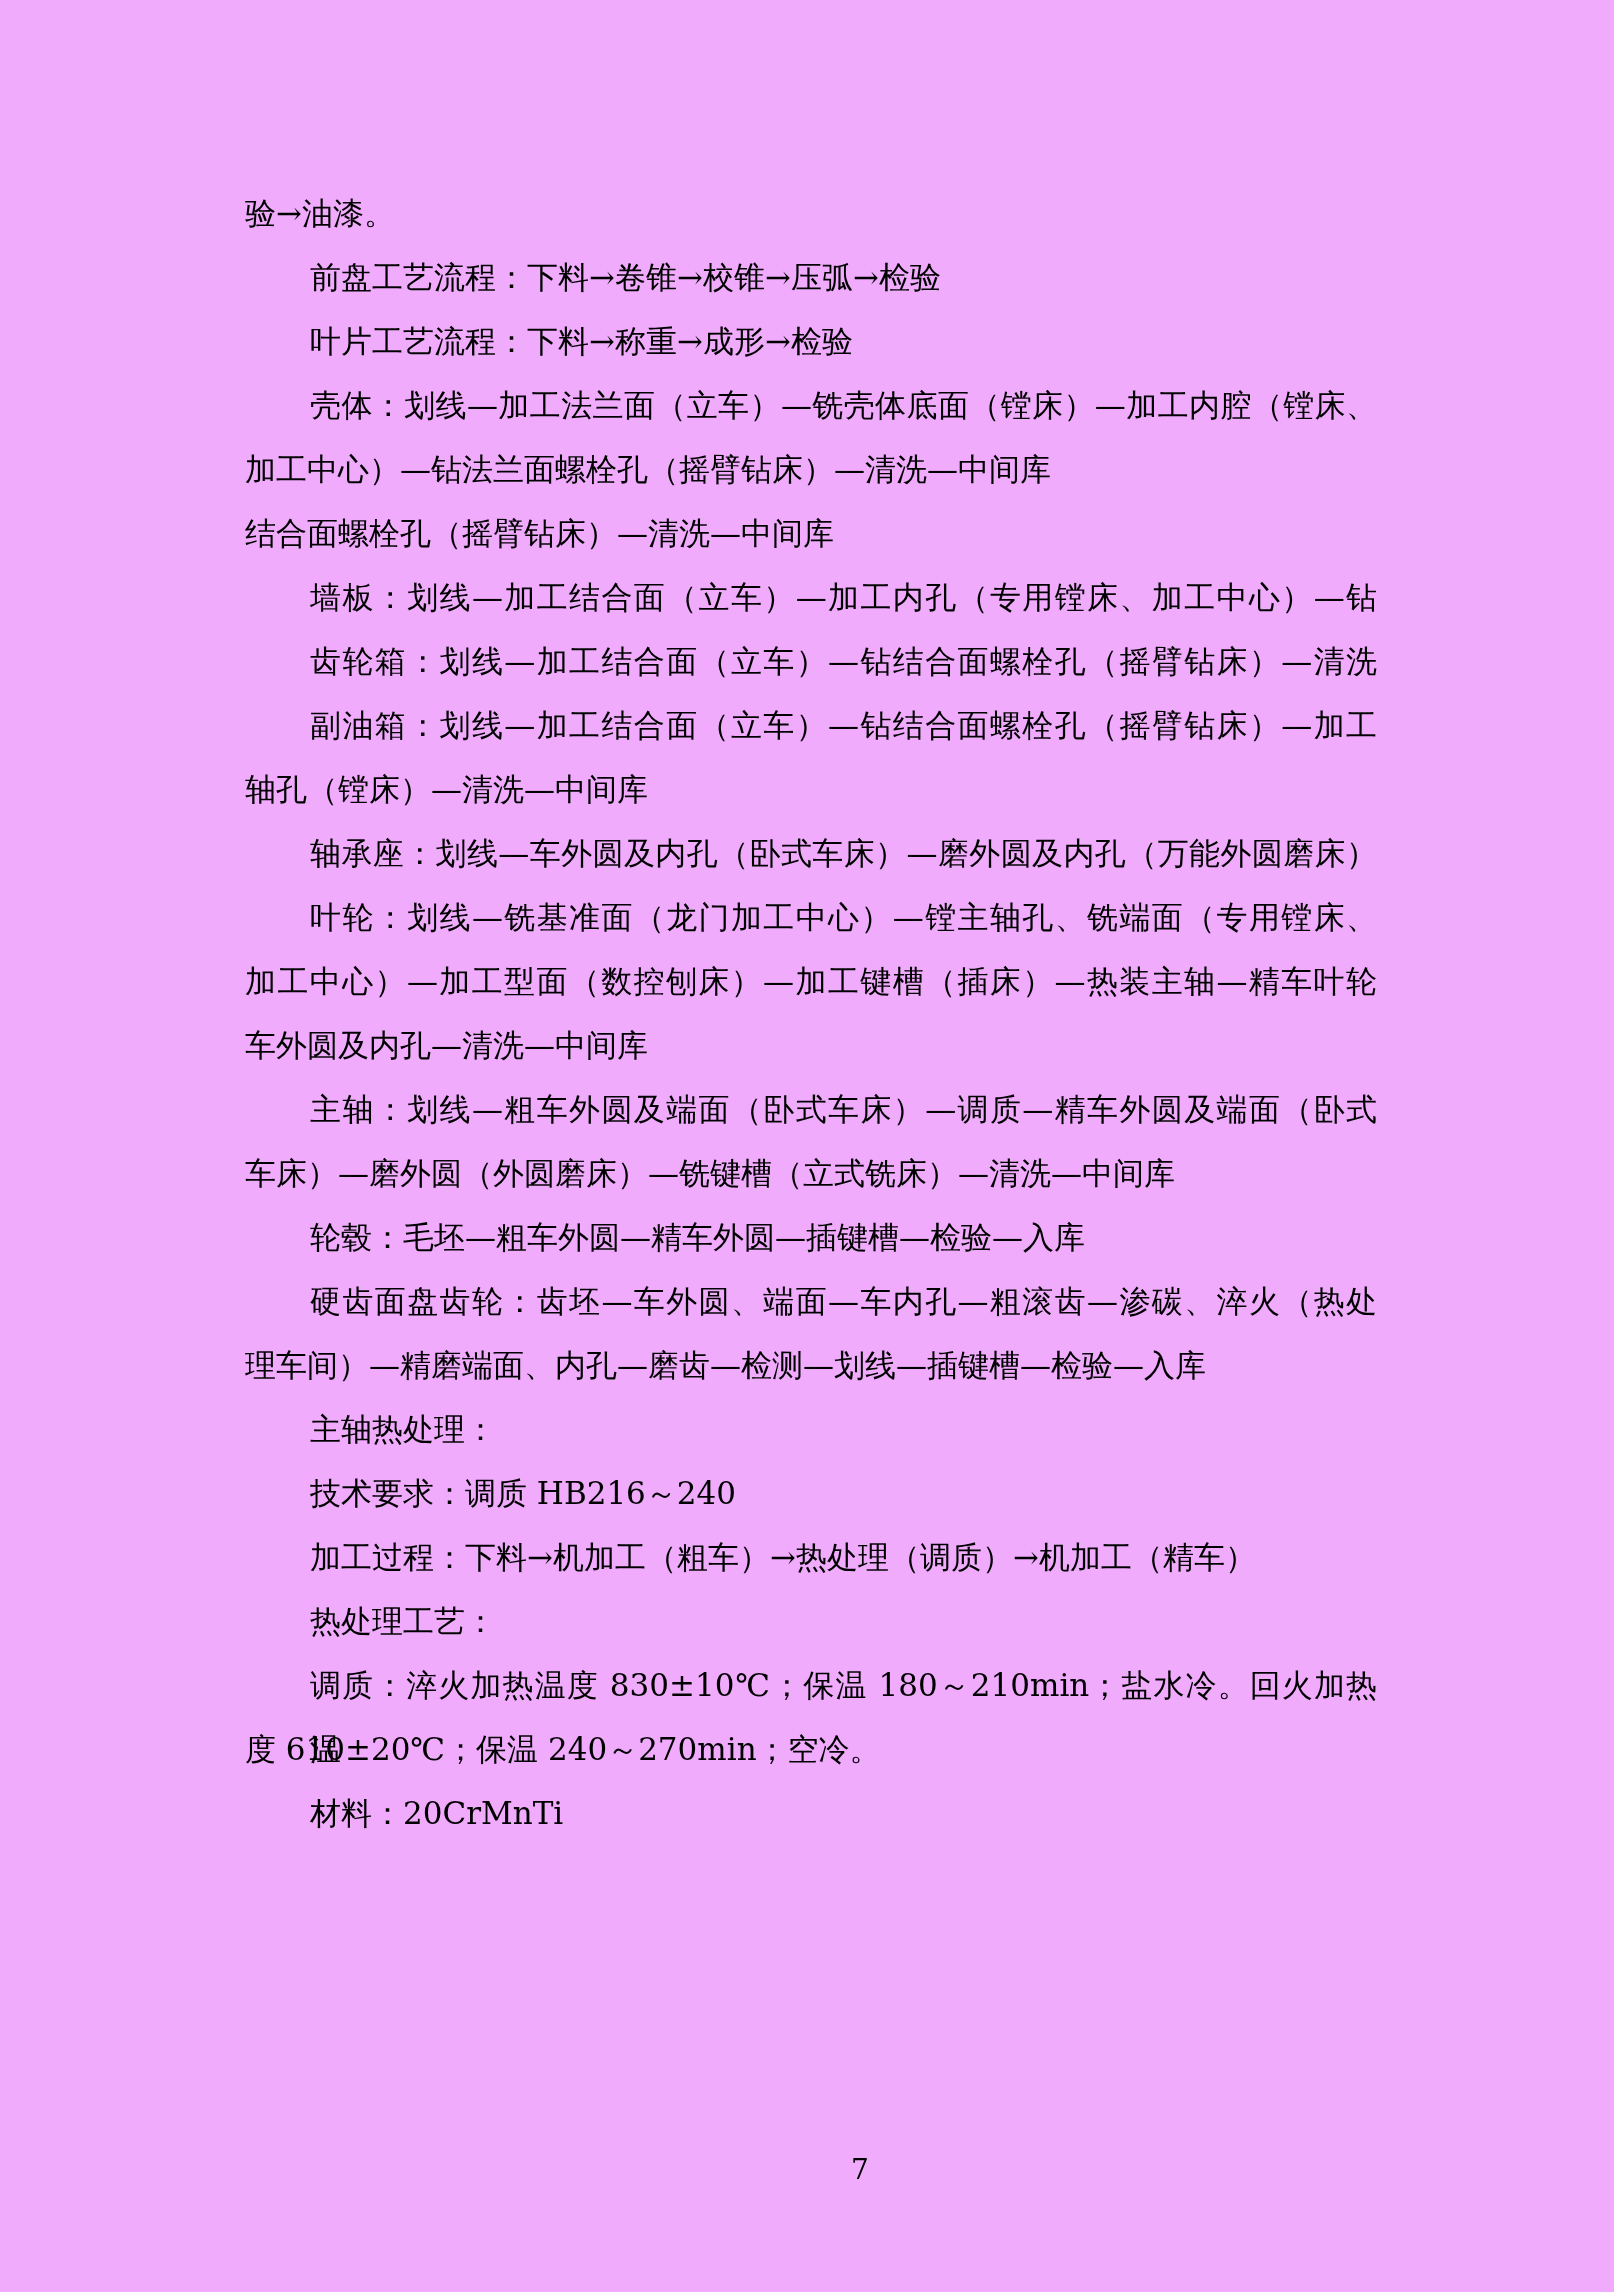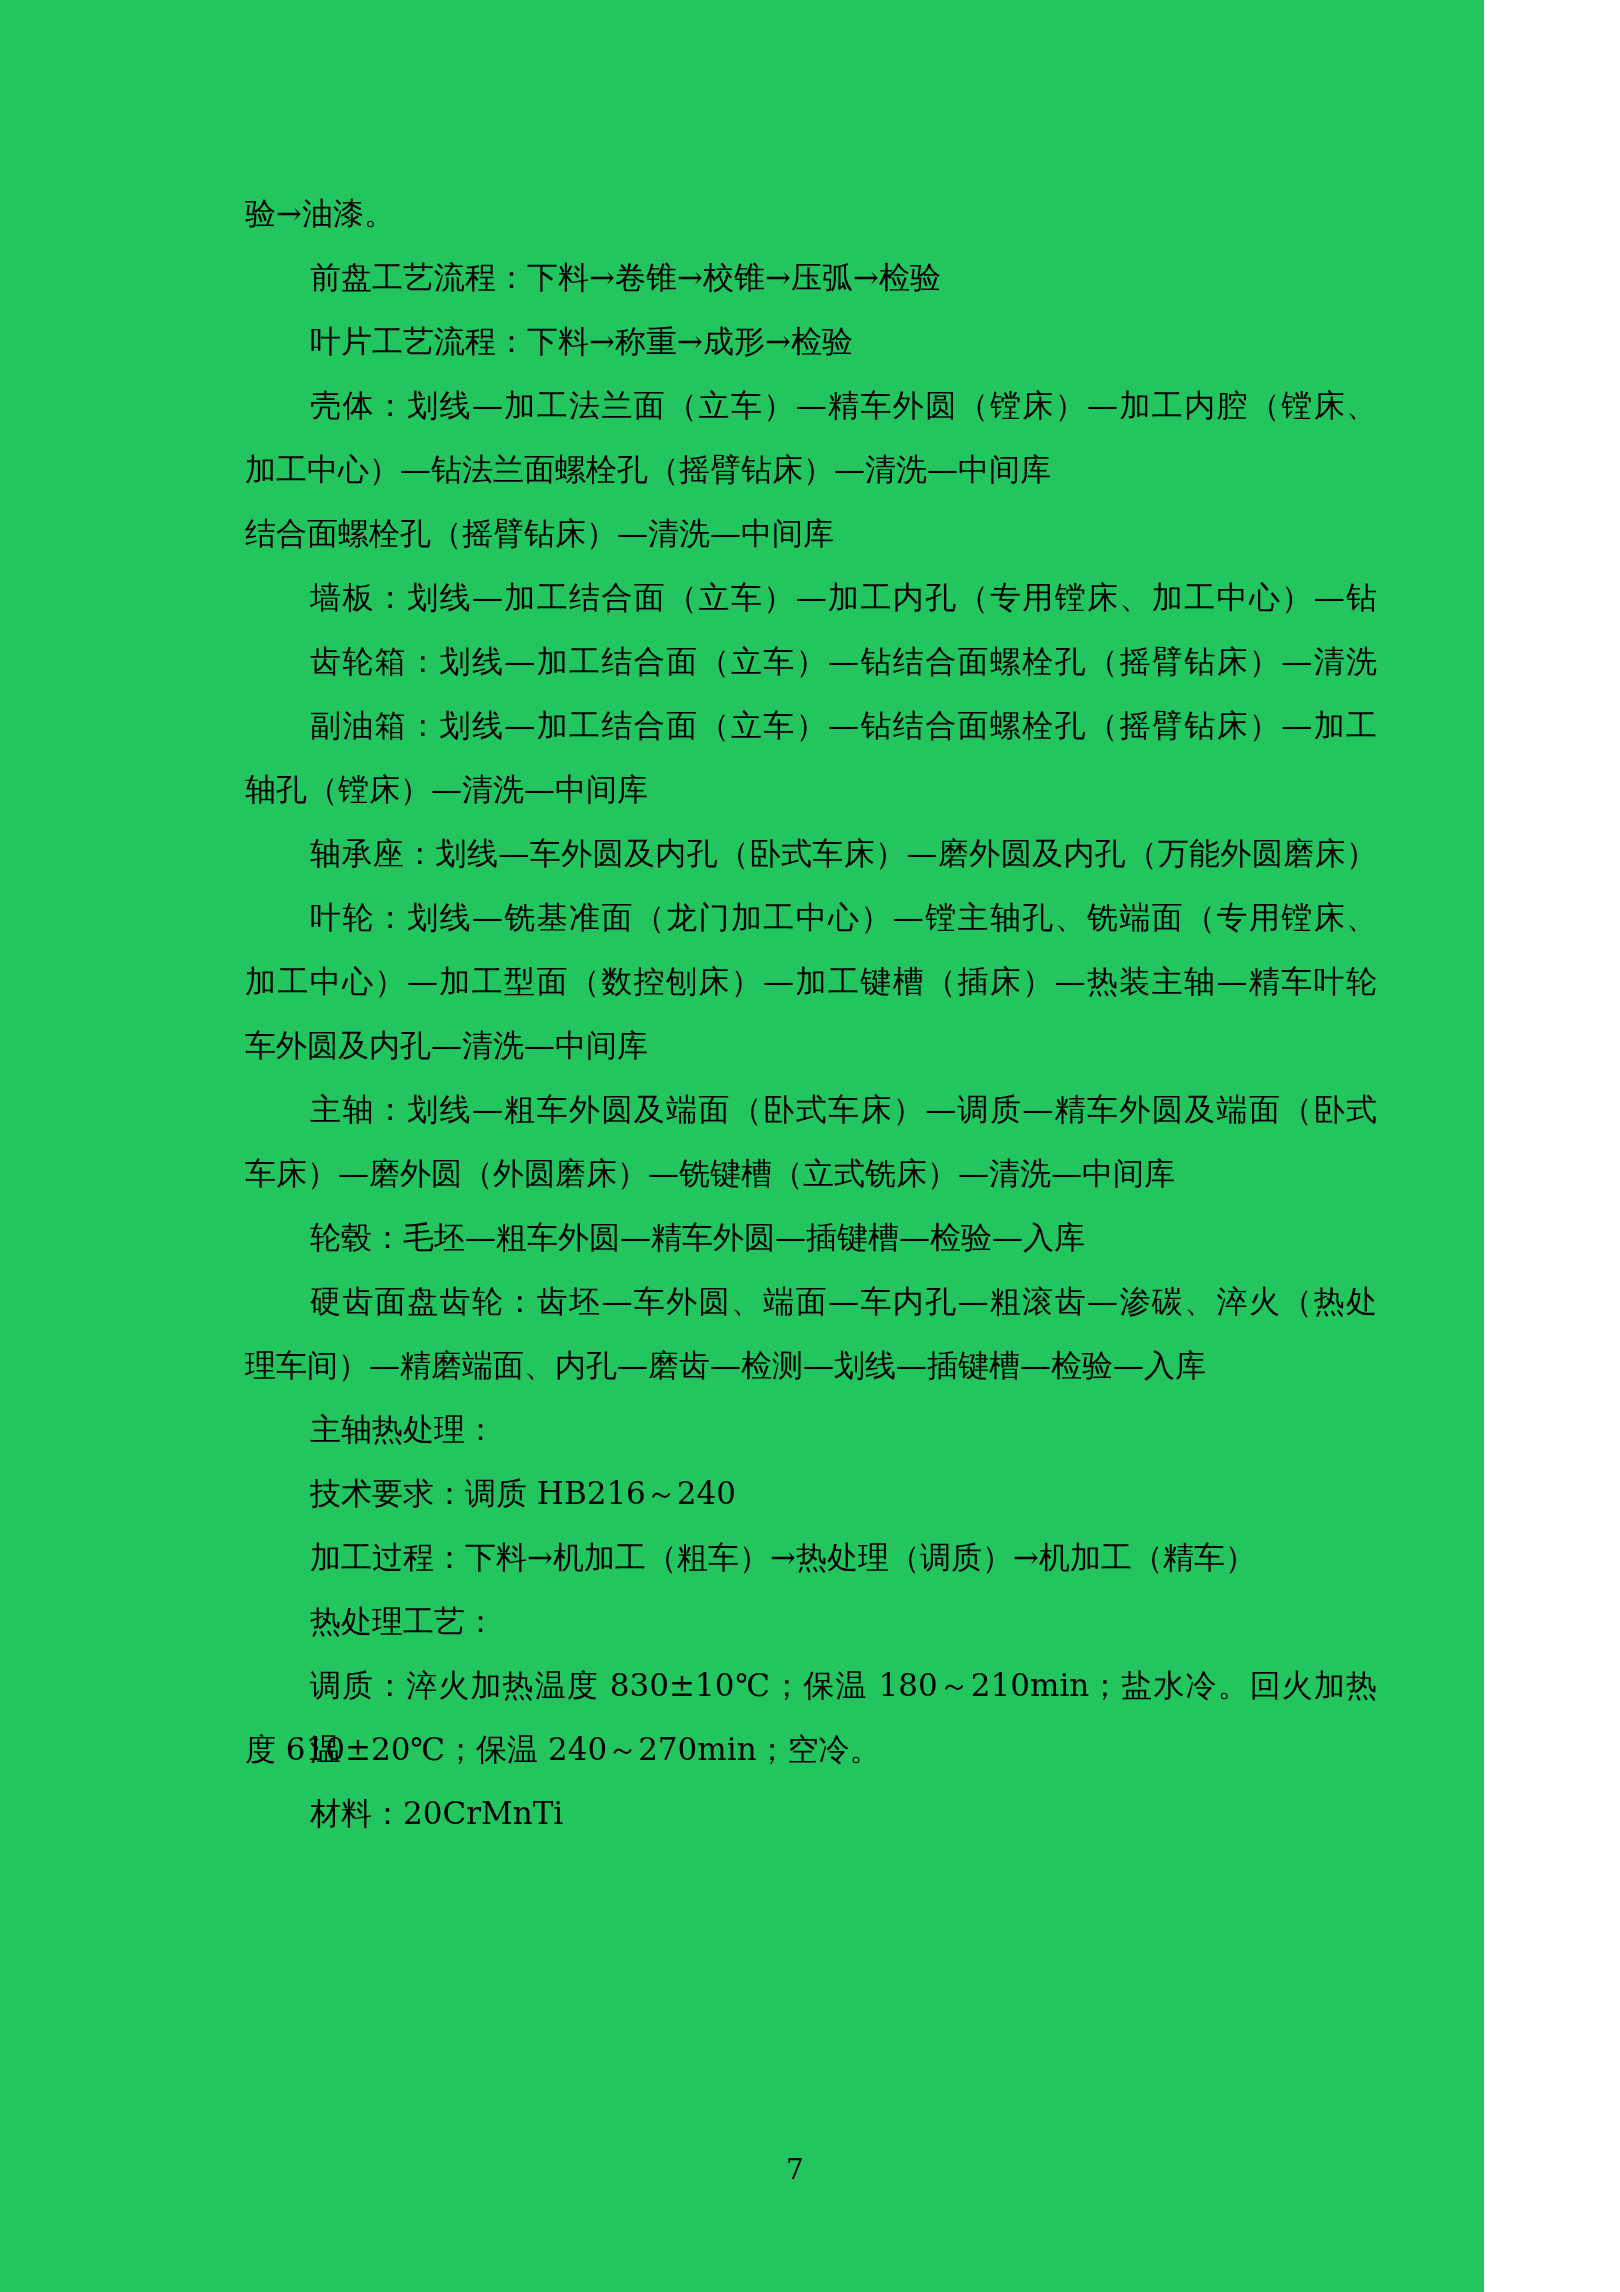--- a/index.html
+++ b/index.html
@@ -2,23 +2,23 @@
 <html><head>
 <meta charset="utf-8">
 <style>
   html, body {
     margin: 0;
     padding: 0;
     background: #ffffff;
   }
   .page {
     position: relative;
-    width: 1484px;
+    width: 1614px;
     height: 2293px;
-    background: #22c55e;
+    background: #f0abfc;
     color: #000000;
     font-family: "DejaVu Serif", "Liberation Serif", serif;
     overflow: hidden;
   }
   .textblock {
     position: absolute;
     left: 245px;
     top: 181px;
     width: 1132px;
   }
@@ -51,21 +51,21 @@
   }
 </style>
 </head>
 <body>
 
 <div class="page">
   <div class="textblock">
     <div class="line">验→油漆。</div>
     <div class="line indent">前盘工艺流程：下料→卷锥→校锥→压弧→检验</div>
     <div class="line indent">叶片工艺流程：下料→称重→成形→检验</div>
-    <div class="line indent fill">壳体：划线—加工法兰面（立车）—精车外圆（镗床）—加工内腔（镗床、</div>
+    <div class="line indent fill">壳体：划线—加工法兰面（立车）—铣壳体底面（镗床）—加工内腔（镗床、</div>
     <div class="line">加工中心）—钻法兰面螺栓孔（摇臂钻床）—清洗—中间库</div>
     <div class="line">结合面螺栓孔（摇臂钻床）—清洗—中间库</div>
     <div class="line indent fill">墙板：划线—加工结合面（立车）—加工内孔（专用镗床、加工中心）—钻</div>
     <div class="line indent fill">齿轮箱：划线—加工结合面（立车）—钻结合面螺栓孔（摇臂钻床）—清洗</div>
     <div class="line indent fill">副油箱：划线—加工结合面（立车）—钻结合面螺栓孔（摇臂钻床）—加工</div>
     <div class="line">轴孔（镗床）—清洗—中间库</div>
     <div class="line indent fill">轴承座：划线—车外圆及内孔（卧式车床）—磨外圆及内孔（万能外圆磨床）</div>
     <div class="line indent fill">叶轮：划线—铣基准面（龙门加工中心）—镗主轴孔、铣端面（专用镗床、</div>
     <div class="line fill">加工中心）—加工型面（数控刨床）—加工键槽（插床）—热装主轴—精车叶轮</div>
     <div class="line">车外圆及内孔—清洗—中间库</div>

